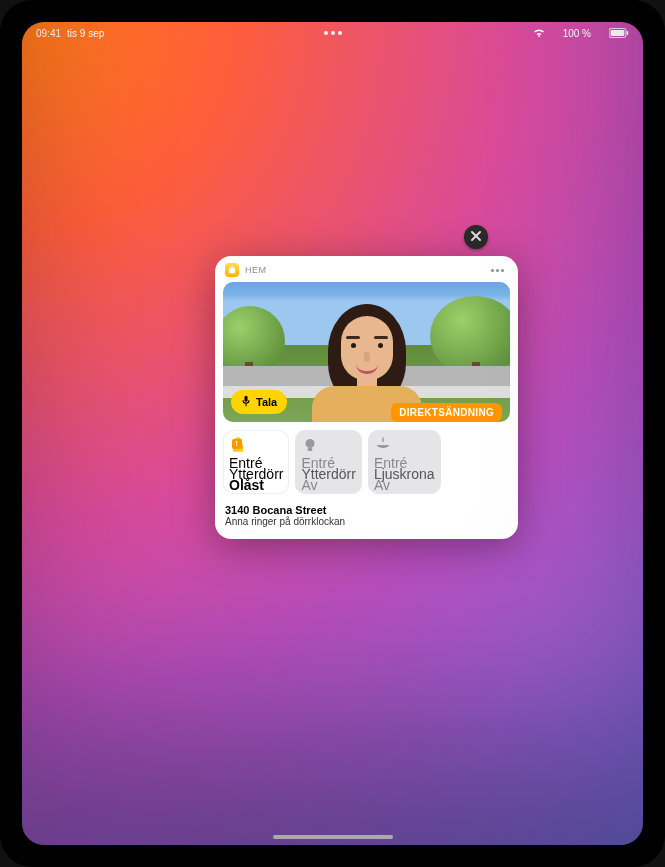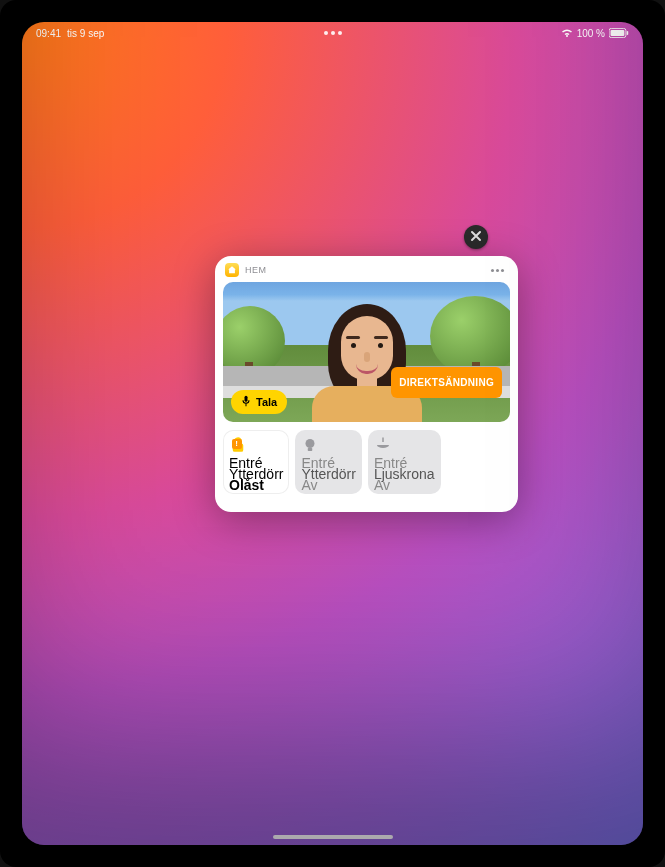--- a/index.html
+++ b/index.html
@@ -1,21 +1,21 @@
 <!DOCTYPE html>
 <html><head>
 <meta charset="utf-8">
 <style>
   * { margin: 0; padding: 0; box-sizing: border-box; font-family: -apple-system, BlinkMacSystemFont, "Segoe UI", Helvetica, Arial, sans-serif; }
   html, body { width: 665px; height: 867px; overflow: hidden; background: #111; }
 
   .device-frame {
     width: 665px; height: 867px;
     background: #000;
-    border-radius: 16px;
+    border-radius: 32px;
     padding: 22px 22px;
     position: relative;
   }
 
   .screen {
     width: 100%; height: 100%;
     border-radius: 22px;
     overflow: hidden;
     position: relative;
     background:
@@ -35,21 +35,21 @@
     height: 22px;
     display: flex; align-items: center;
     padding: 0 14px;
     color: #fff;
     font-size: 10px;
     font-weight: 500;
   }
   .status-left { display:flex; gap:6px; }
   .status-center { position:absolute; left:50%; transform:translateX(-50%); display:flex; gap:3px; }
   .status-center .dot { width:4px; height:4px; background:#fff; border-radius:50%; opacity:.9;}
-  .status-right { margin-left:auto; display:flex; align-items:center; gap:4px;}
+  .status-right { margin-left:auto; display:flex; align-items:center; gap:18px;}
   .wifi-icon, .battery-icon { display:inline-flex; }
 
   .home-indicator {
     position:absolute; bottom:6px; left:50%; transform:translateX(-50%);
     width:120px; height:4px; background:#fff; border-radius:3px; opacity:.95;
   }
 
   
   .close-btn {
     position:absolute;
@@ -156,25 +156,25 @@
   
   .talk-pill {
     position:absolute; left:8px; bottom:8px;
     background:#ffd400;
     border:none; border-radius:14px;
     padding:5px 10px;
     display:flex; align-items:center; gap:5px;
     font-size:11px; font-weight:600; cursor:pointer;
   }
   .live-badge {
-    position:absolute; right:8px; bottom:24px;
+    position:absolute; right:8px; bottom:0;
     background:#ff9500;
     color:#fff;
     border:none; border-radius:6px;
-    padding:10px 8px;
+    padding:4px 8px;
     font-size:10px; font-weight:700; letter-spacing:.3px;
   }
 
   .tiles {
     display:flex; gap:6px;
     padding: 8px 8px 6px 8px;
   }
   .tile {
     flex: 0 0 64px;
     height: 64px;
@@ -335,19 +335,23 @@
                 <path d="M4 12a8 4 0 0016 0z" fill="#9a9a9e"></path>
               </svg>
           </span>
           <span class="line">Entré</span>
           <span class="line name">Ljuskrona</span>
           <span class="line">Av</span>
         </button>
 
       </div>
 
+      <div class="card-footer">
+        <div class="addr">3140 Bocana Street</div>
+        <div class="msg">Anna ringer på dörrklockan</div>
+      </div>
 
     </div>
 
     <div class="home-indicator"></div>
 
   </div>
 </div>
 
 </body></html>

